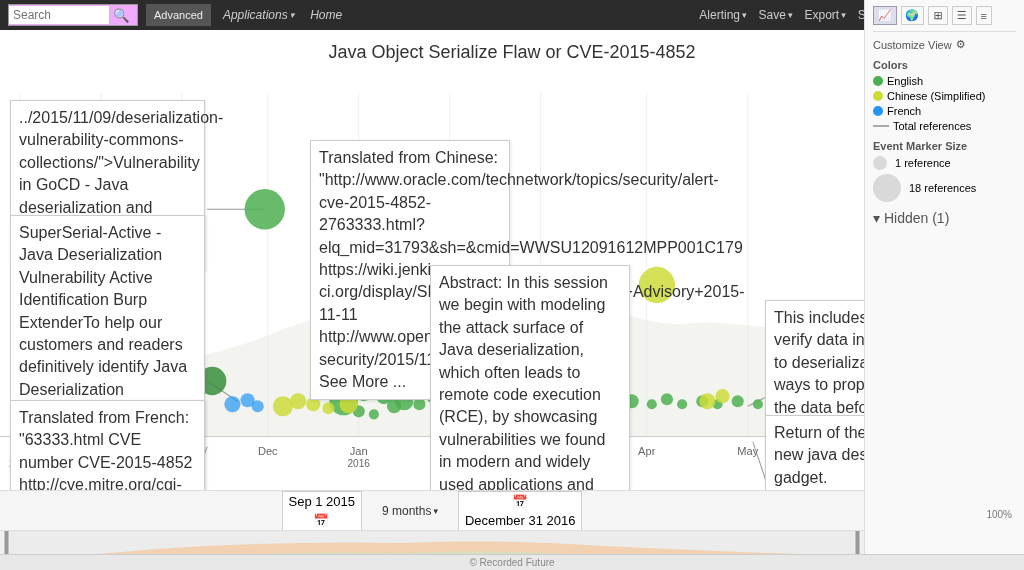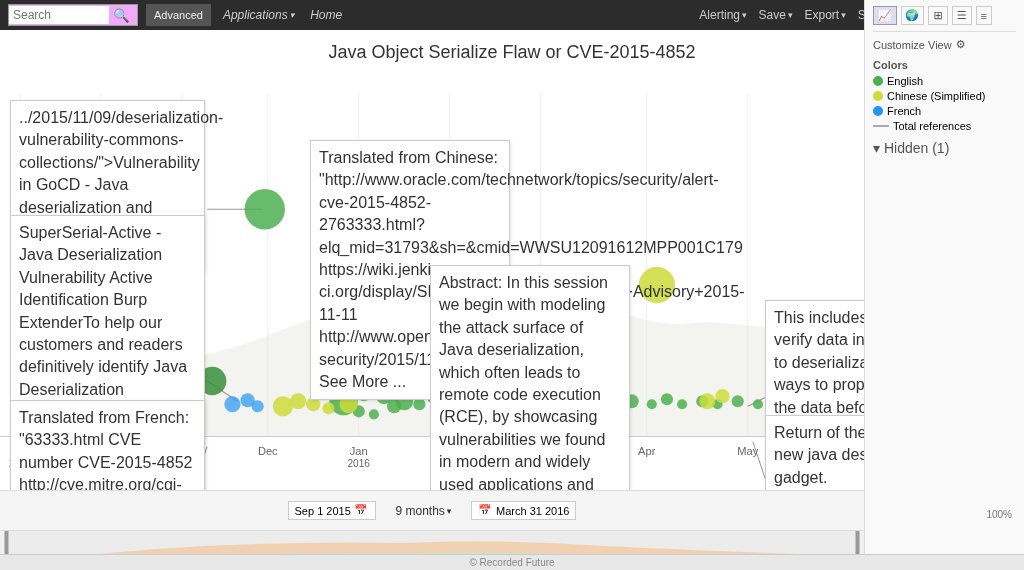--- a/index.html
+++ b/index.html
@@ -65,21 +65,21 @@
 
     
     #bottom-controls {
       position: absolute; bottom: 40px; left: 0; right: 160px;
       height: 40px; background: #f5f5f5; border-top: 1px solid #ddd;
       display: flex; align-items: center; justify-content: center; gap: 20px;
       font-size: 12px;
     }
     .date-input {
       display: flex; align-items: center; gap: 4px; background: #fff;
-      border: 1px solid #ccc; padding: 2px 6px; font-size: 11px;
+      border: 1px solid #ccc; padding: 2px 6px; font-size: 13px; flex-direction: column;
     }
     .duration-btn {
       background: none; border: none; font-size: 12px; cursor: pointer; color: #333;
       display: flex; align-items: center; gap: 2px;
     }
 
     
     #mini-timeline {
       position: absolute; bottom: 0; left: 0; right: 160px; height: 40px;
       background: #f0f0f0; border-top: 1px solid #ddd; overflow: hidden;
@@ -299,21 +299,21 @@
       <div class="date-input">
         <span>Sep 1 2015</span>
         <span>📅</span>
       </div>
       <div class="duration-btn">
         <span>9 months</span>
         <span class="caret">▾</span>
       </div>
       <div class="date-input">
         <span>📅</span>
-        <span>March 31 2016</span>
+        <span>December 31 2016</span>
       </div>
     </div>
 
     <div id="mini-timeline">
       <svg width="100%" height="40" viewBox="0 0 855 40">
         <rect x="0" y="0" width="855" height="40" fill="#ececec"></rect>
         <path d="M0,35 Q100,20 200,15 Q300,10 400,12 Q500,8 600,15 Q700,20 855,25 L855,40 L0,40 Z" fill="#f5c08a" opacity="0.6"></path>
         <path d="M0,38 Q100,30 200,25 Q300,20 400,22 Q500,18 600,25 Q700,28 855,32 L855,40 L0,40 Z" fill="#c8e6c9" opacity="0.6"></path>
 
         <rect x="0" y="0" width="4" height="40" fill="#999"></rect>
@@ -351,20 +351,31 @@
       <div class="legend-item">
         <span class="legend-dot" style="background:#2196f3;"></span>
         <span>French</span>
       </div>
       <div class="legend-item">
         <span class="legend-dash"></span>
         <span>Total references</span>
       </div>
     </div>
 
+    <div class="panel-section">
+      <div class="panel-section-title">Event Marker Size</div>
+      <div class="marker-size-row">
+        <div class="bubble-sm"></div>
+        <span>1 reference</span>
+      </div>
+      <div class="marker-size-row">
+        <div class="bubble-lg"></div>
+        <span>18 references</span>
+      </div>
+    </div>
 
     <div class="hidden-section">
       <span>▾ </span>
       <span>Hidden (1)</span>
     </div>
 
     <div style="position:absolute;bottom:50px;right:12px;font-size:10px;color:#777;">
       <span>100%</span>
     </div>
   </div>

